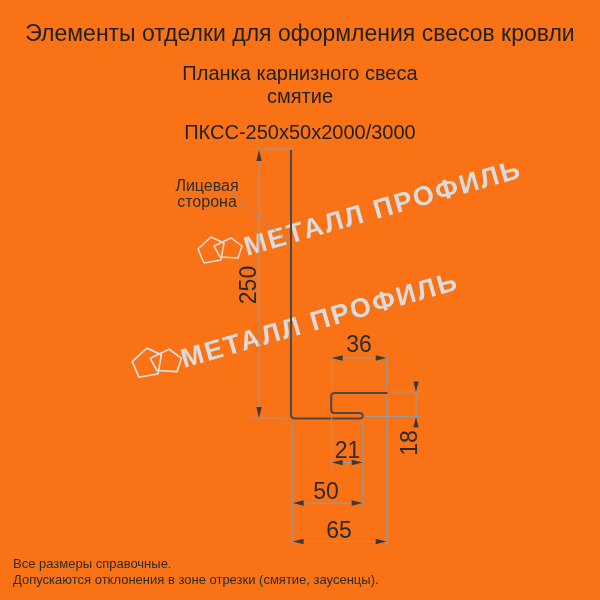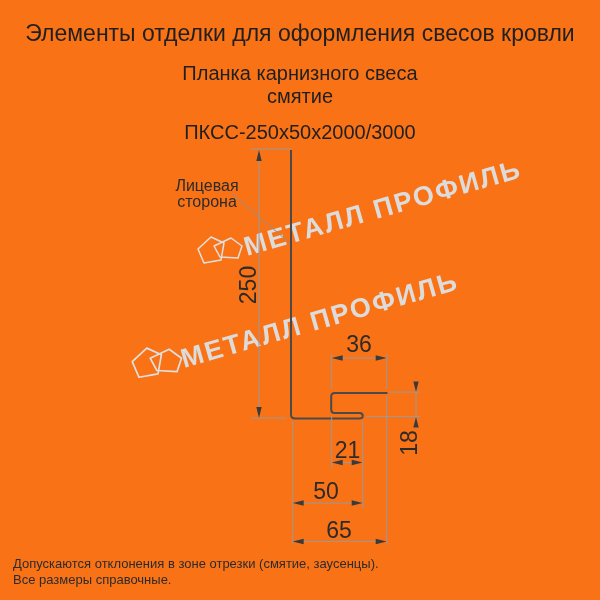--- a/index.html
+++ b/index.html
@@ -105,17 +105,17 @@
     <g>
       <path class="ext" d="M386.7 396 V545"></path>
       <path class="dim" d="M293.5 541.5 H386"></path>
       <polygon class="arr" points="292.7,541.5 303.7,538.8 303.7,544.2"></polygon>
       <polygon class="arr" points="386.7,541.5 375.7,538.8 375.7,544.2"></polygon>
       <text class="lbl" x="339" y="537.5" text-anchor="middle">65</text>
     </g>
   </svg>
 
   <div class="notes">
+    <div>Все размеры справочные.</div>
     <div>Допускаются отклонения в зоне отрезки (смятие, заусенцы).</div>
-    <div>Все размеры справочные.</div>
   </div>
 
 </div>
 
 </body></html>

